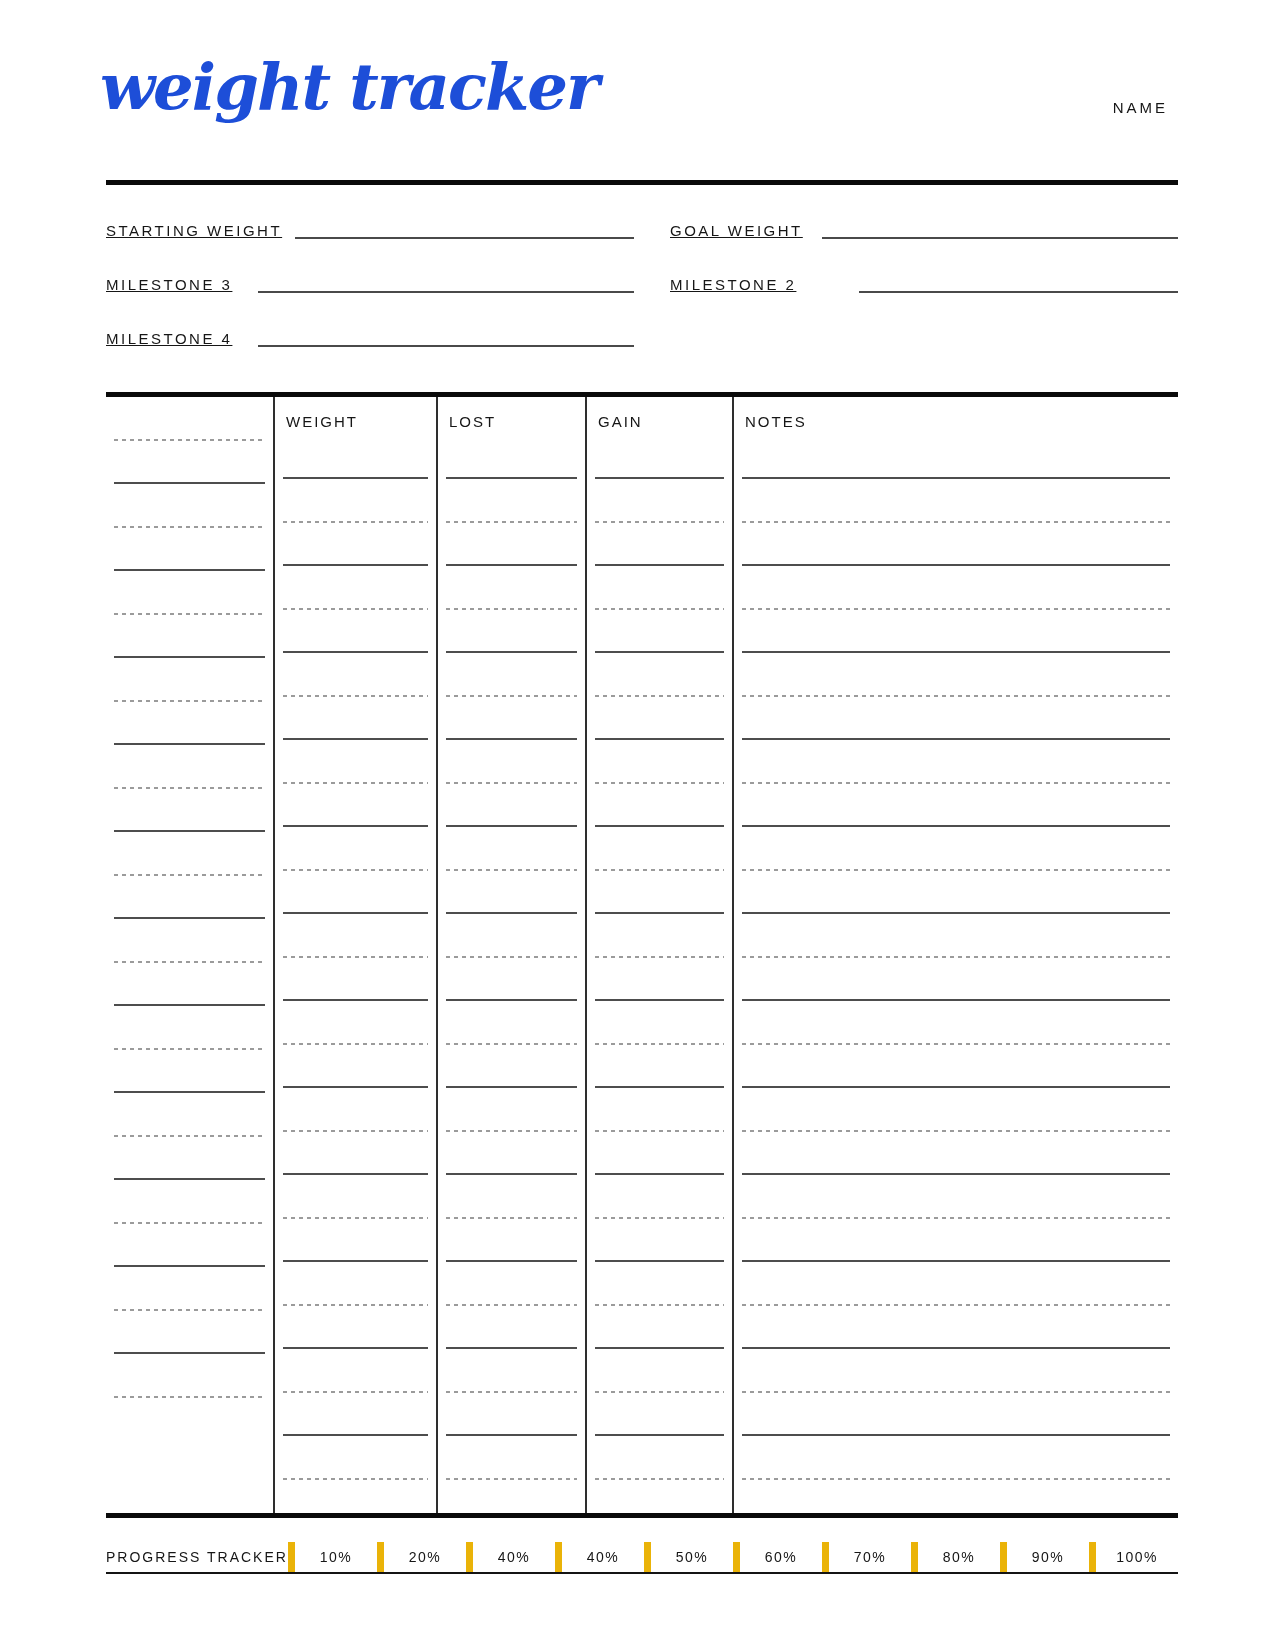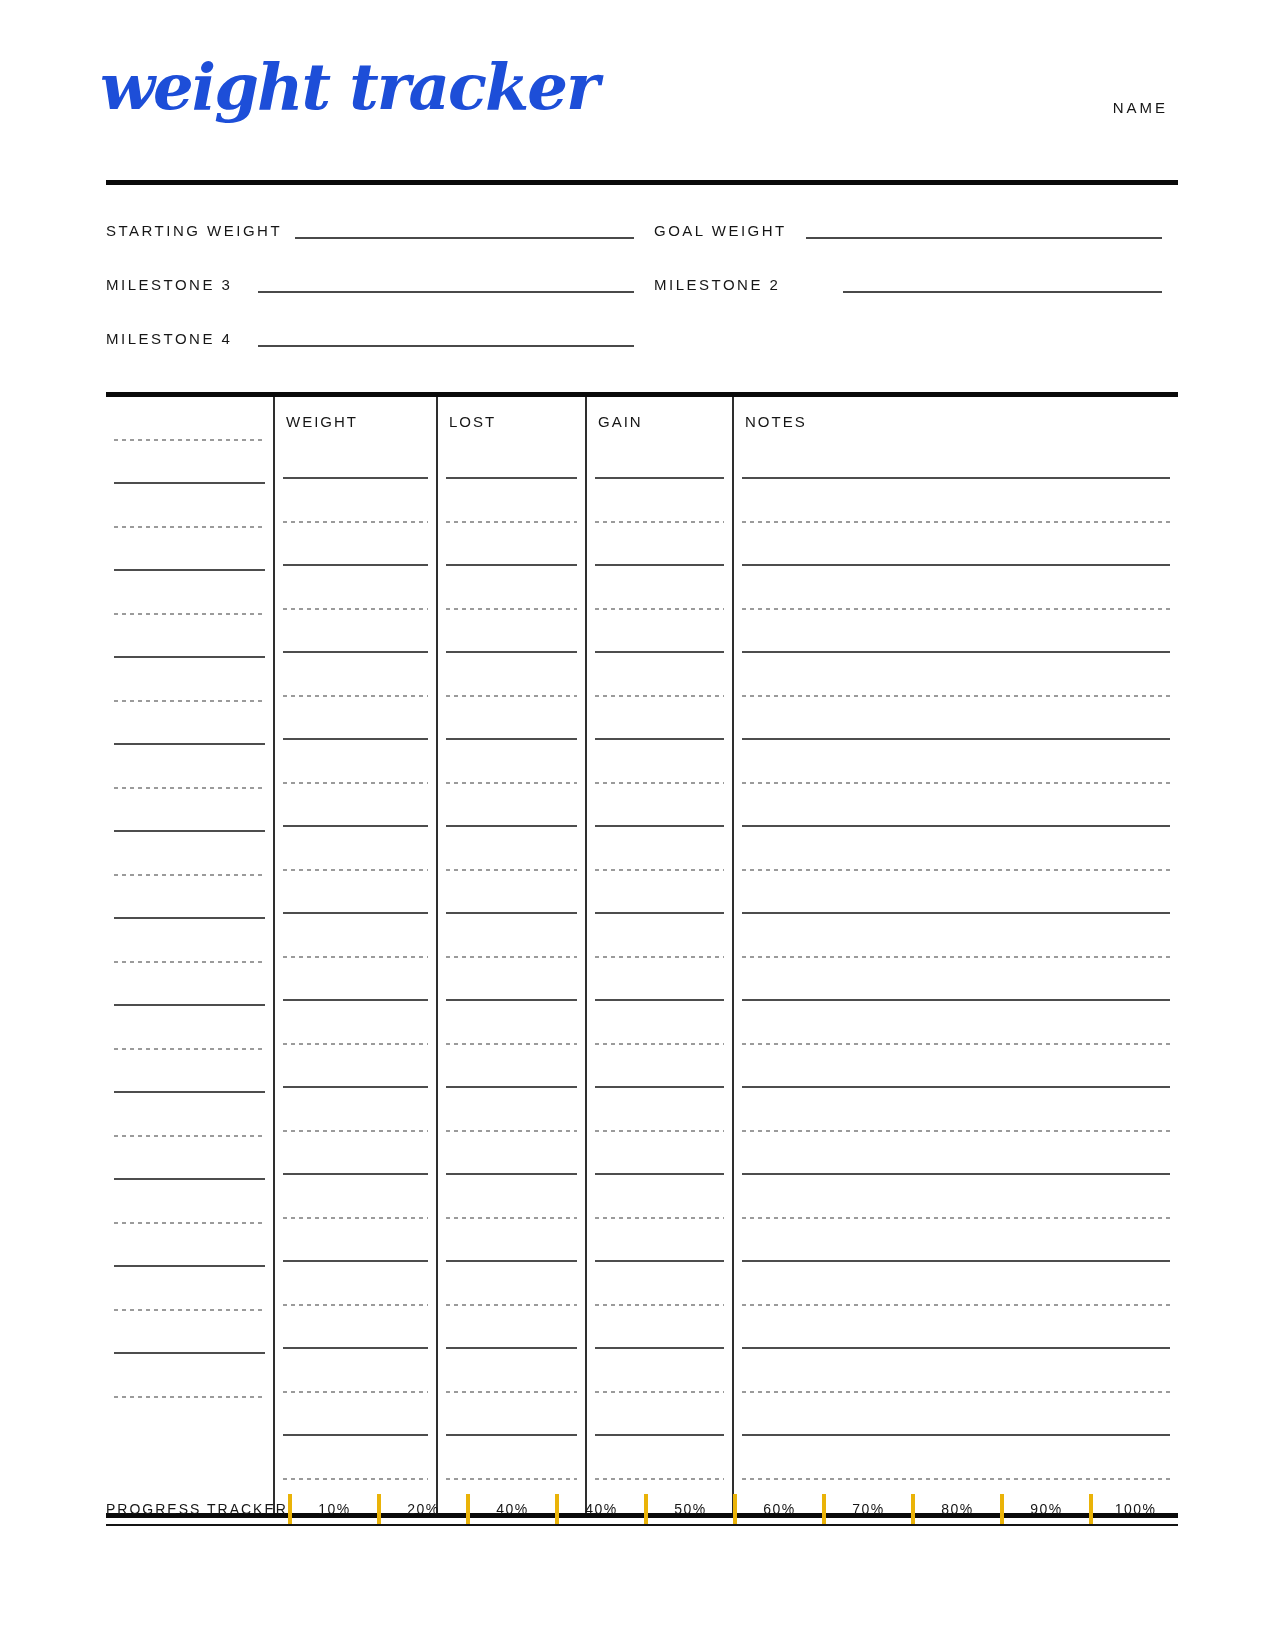--- a/index.html
+++ b/index.html
@@ -28,22 +28,23 @@
     font-size:15px;letter-spacing:3px;padding:0 10px 0 0;line-height:1;
     padding-bottom:1px;
   }
   .fill-line{flex:1;height:2px;border-bottom:2px solid #3f3f3f;}
   .rule{position:absolute;left:106px;width:1072px;height:5px;background:#0a0a0a;}
   .rule-1{top:180px;}
   .rule-3{top:1513px;}
   
   .fields{
     position:absolute;left:106px;top:186px;width:1072px;
-    display:grid;grid-template-columns:528px 508px;column-gap:20px;
+    display:grid;grid-template-columns:528px 508px;column-gap:36px;
     grid-auto-rows:54px;
+    text-decoration:underline;
   }
   .field{display:flex;align-items:flex-end;}
   .field .lbl{
     flex:0 0 189px;font-size:15px;letter-spacing:2.5px;line-height:1;
     padding-bottom:2px;white-space:nowrap;
   }
   .field.right .lbl{flex-basis:152px;}
   .field .fill-line{border-bottom:2px solid #4a4a4a;margin-bottom:1px;}
   
   .logtable{
@@ -59,30 +60,30 @@
   .hdr::after, .slot::after{
     content:'';position:absolute;left:8px;right:8px;bottom:0;height:2px;
     background:#4d4d4d;
   }
   .slot{height:43.5px;position:relative;}
   .slot.dashed::after{
     background:repeating-linear-gradient(90deg,#9b9b9b 0 4px,transparent 4px 8px);
   }
   
   .progress{
-    position:absolute;left:106px;top:1488px;width:1072px;height:38px;
+    position:absolute;left:106px;top:1536px;width:1072px;height:38px;
     display:flex;align-items:flex-end;
     border-bottom:2px solid #141414;box-sizing:border-box;
   }
   .p-label{
     flex:0 0 180px;font-size:14px;letter-spacing:2px;line-height:1;
     padding-bottom:8px;white-space:nowrap;
   }
   .p-cell{
-    flex:1;height:30px;border-left:4px solid #eab308;
+    flex:1;height:30px;border-left:7px solid #eab308;
     display:flex;align-items:center;justify-content:center;
     font-size:14px;letter-spacing:1.5px;
   }
 </style>
 </head>
 <body>
 
 <div class="page">
 
   <h1 class="title">weight tracker</h1>

